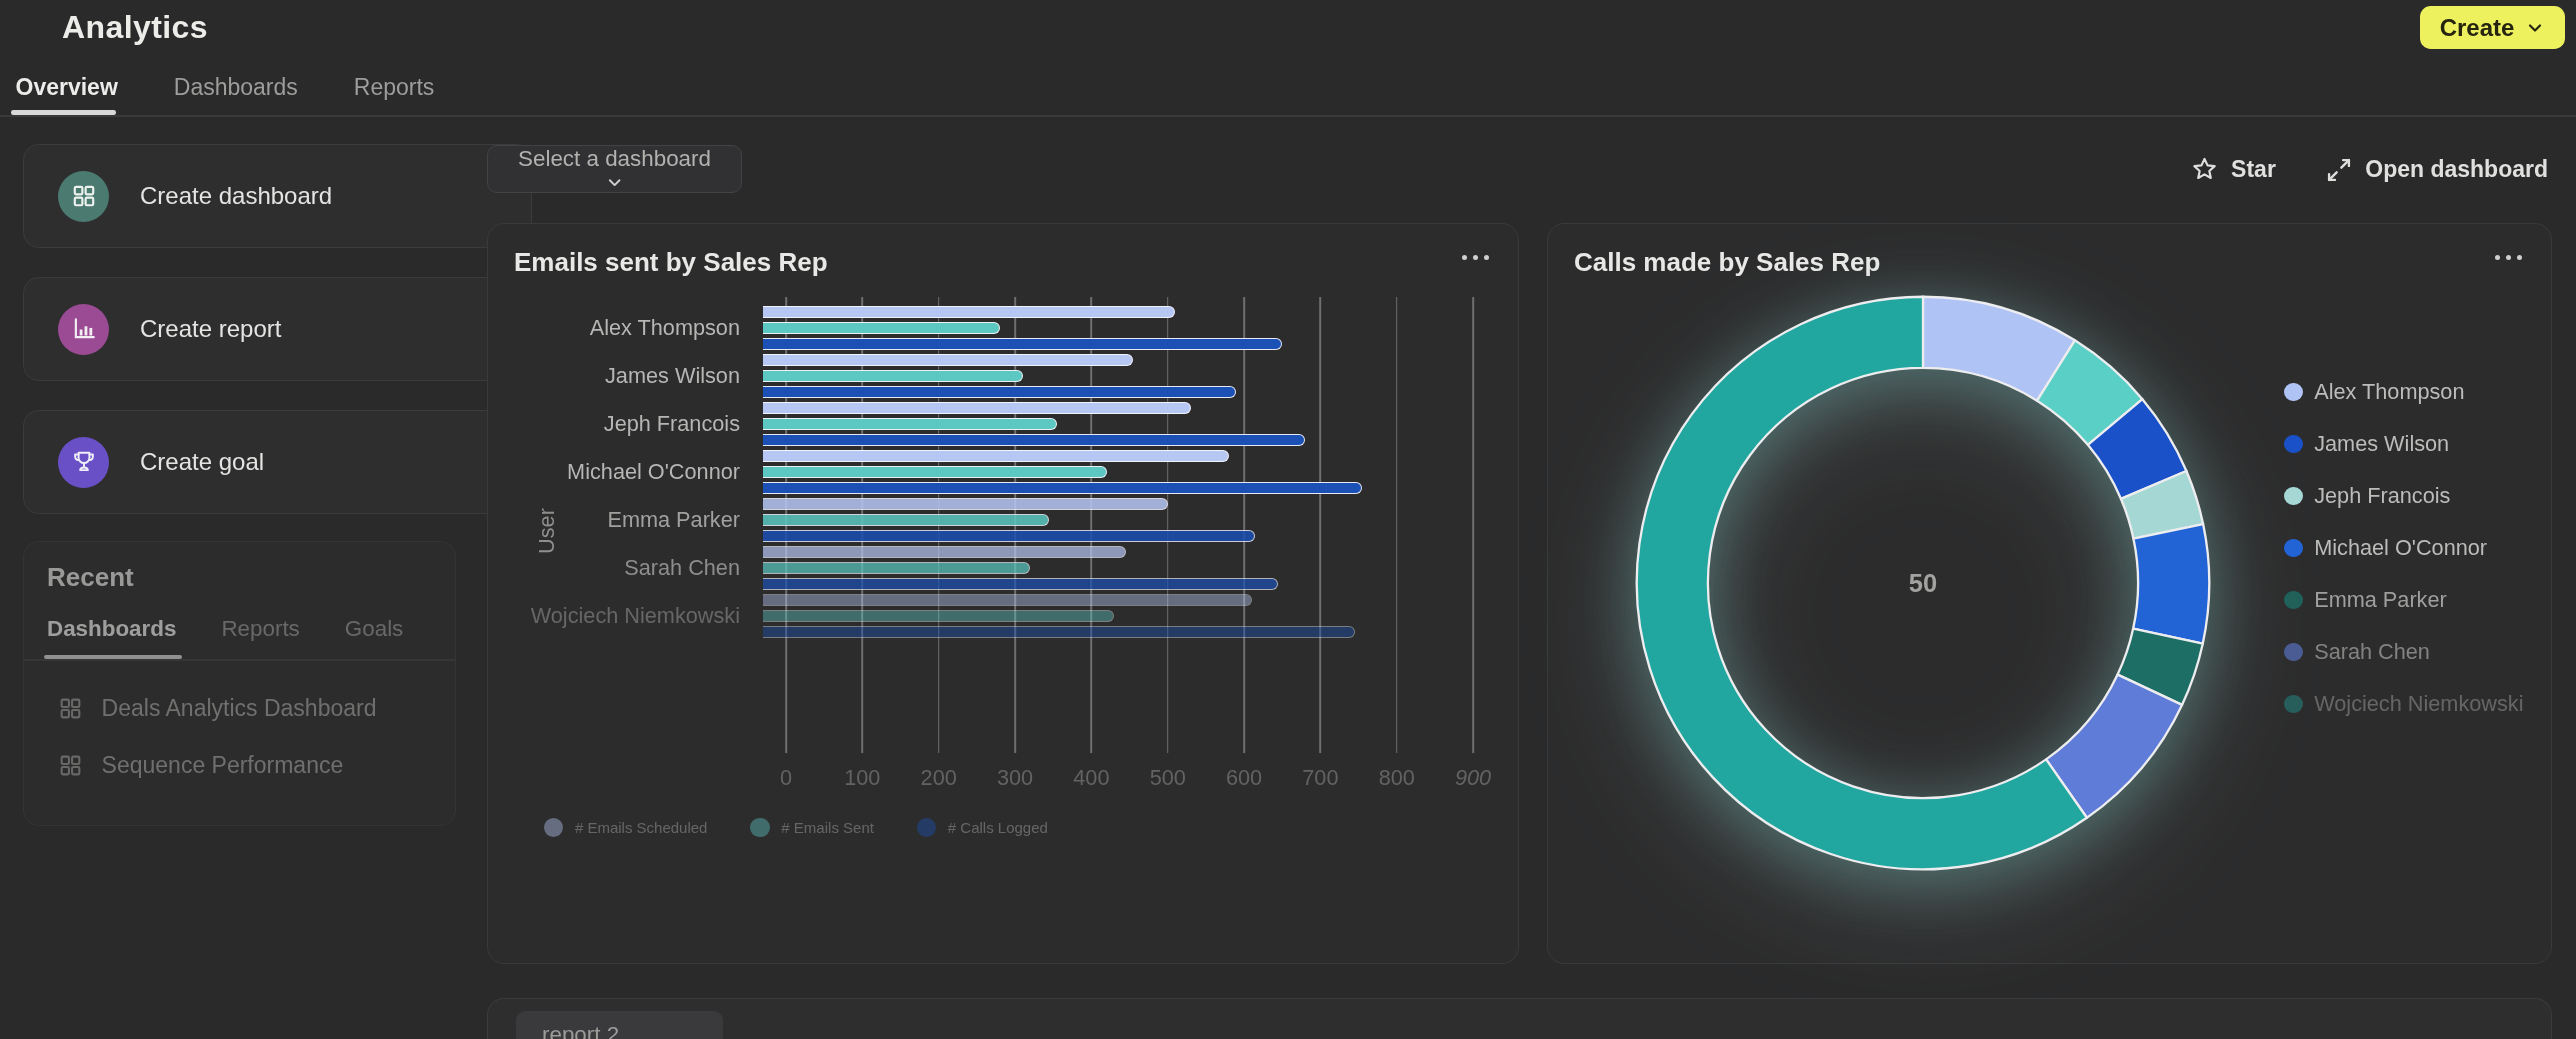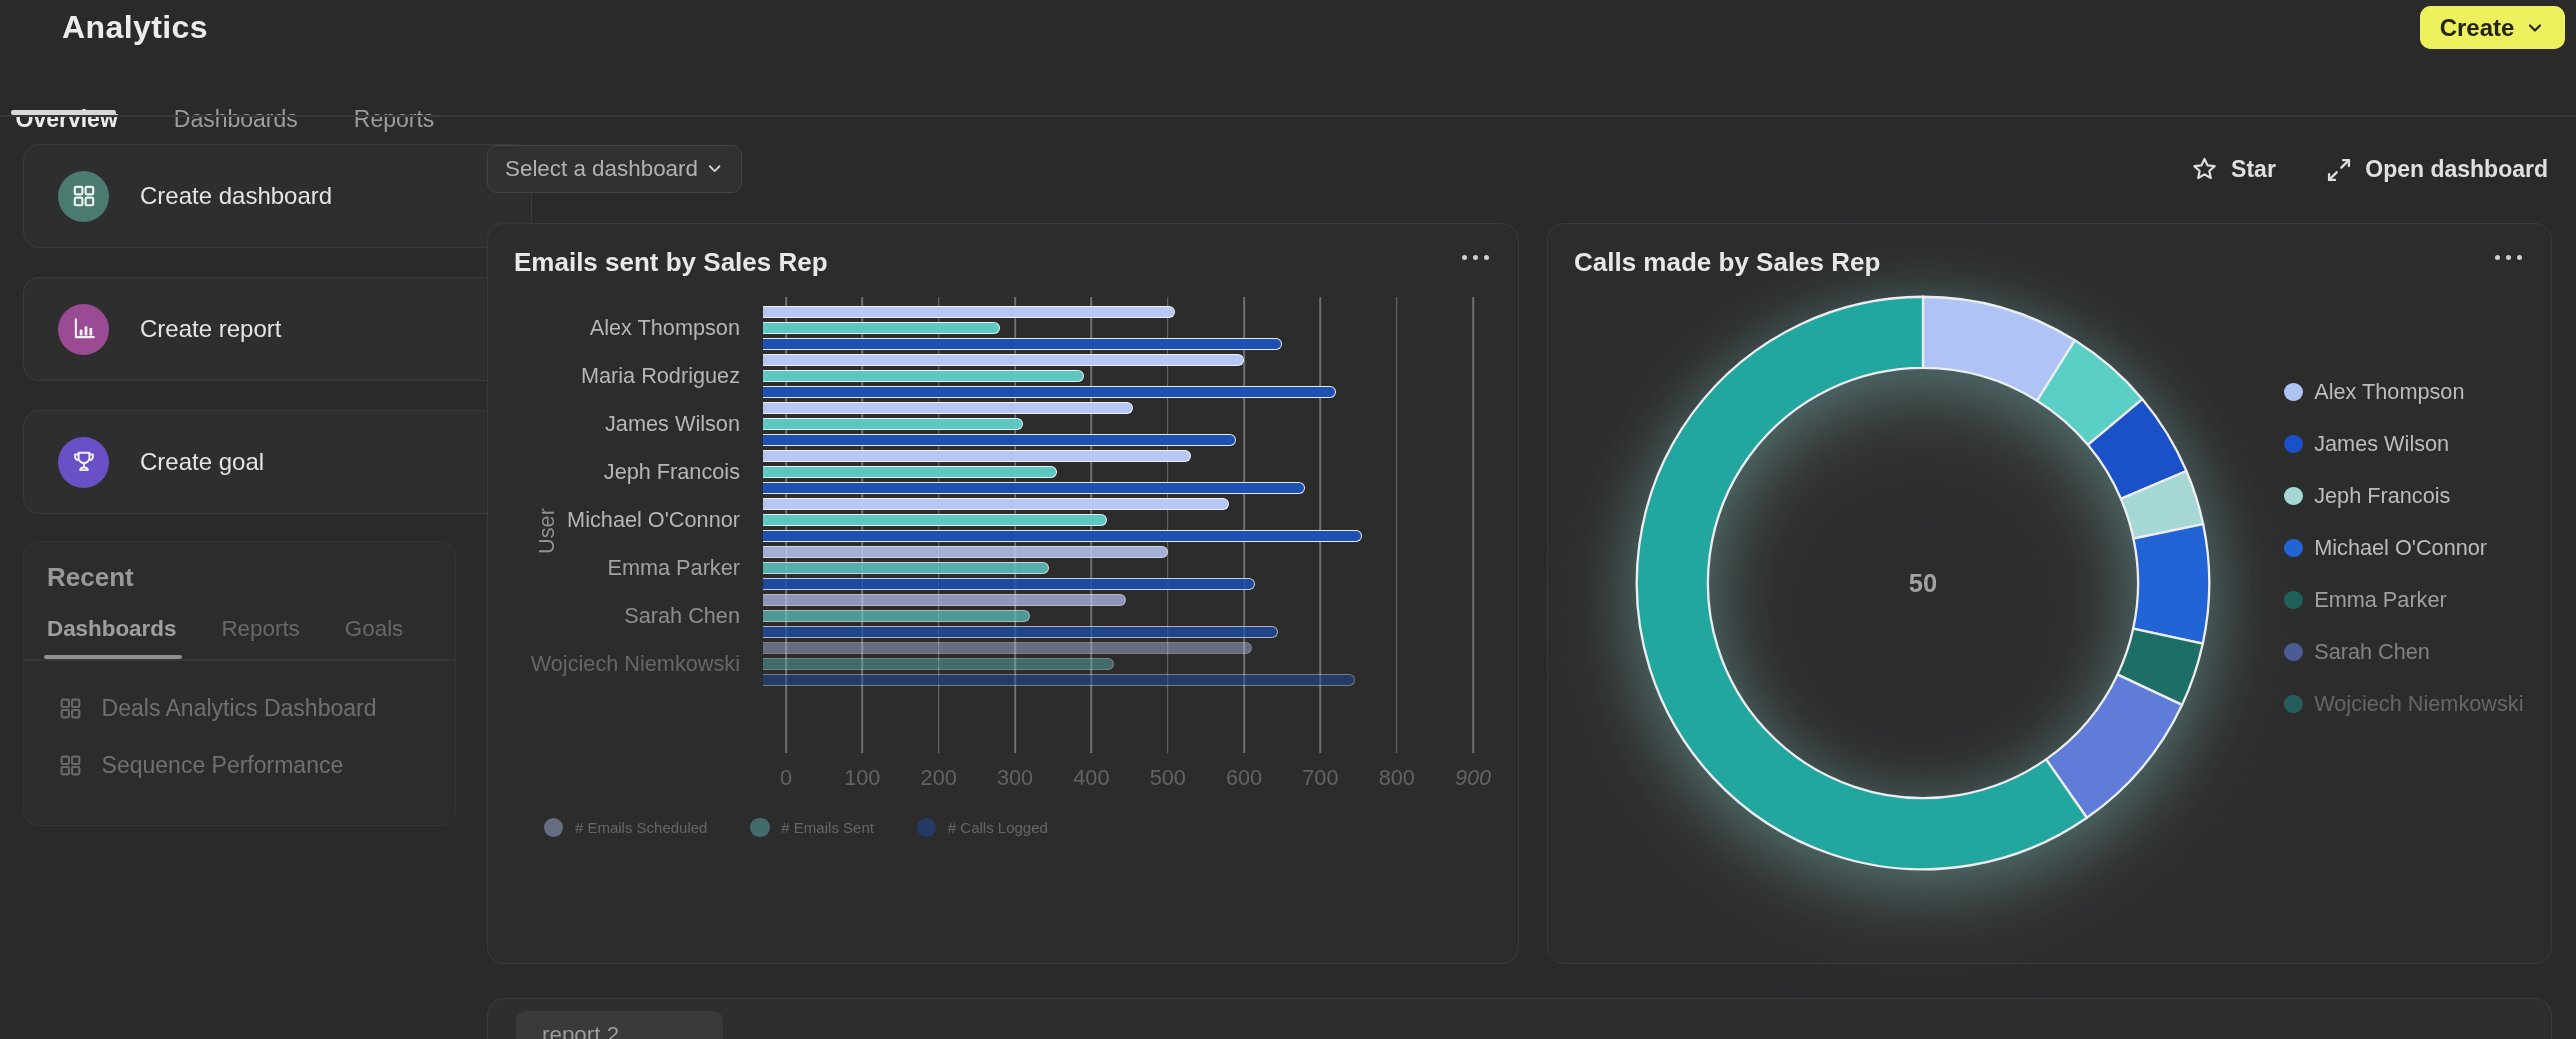--- a/index.html
+++ b/index.html
@@ -9,21 +9,21 @@
     font-family: "Liberation Sans", sans-serif;
     color: #e9e9e7;
     position: relative;
     overflow: hidden;
   }
   .abs { position: absolute; }
 
   
   .page-title { left: 26px; top: 9.3px; font-size: 32px; font-weight: 700; letter-spacing: 0.4px; color: #ecece9; margin-left: 36px; }
   .main-tabs { left: 15.5px; top: 74px; display: flex; gap: 56px; font-size: 23px; }
-  .main-tab { color: #9d9d9b; cursor: pointer; padding-bottom: 10.8px; margin-top: 32px; }
+  .main-tab { color: #9d9d9b; cursor: pointer; padding-bottom: 10.8px; }
   .main-tab.active { color: #ececea; font-weight: 700; }
   .tab-underline { left: 10.8px; top: 110px; width: 105px; height: 4.6px; background: #d8d8d6; border-radius: 2.3px; }
   .header-divider { left: 0; top: 115px; width: 2576px; height: 1.5px; background: #39393b; }
 
   .create-btn {
     right: 10.8px; top: 6.2px; height: 43px; padding: 0 20px;
     background: #edf15e; color: #24240f; border: none; border-radius: 10.8px;
     font-size: 24px; font-weight: 700; display: flex; align-items: center; gap: 10.8px;
     font-family: inherit; cursor: pointer;
   }
@@ -49,21 +49,21 @@
   .recent-underline { position: absolute; left: 20px; top: 113px; width: 138px; height: 3.9px; background: #cfcfcd; border-radius: 2.3px; }
   .recent-divider { position: absolute; left: 0; top: 117px; width: 100%; height: 1.5px; background: #3e3e40; }
   .recent-item { position: absolute; left: 34px; display: flex; align-items: center; gap: 18.6px; cursor: pointer; }
   .recent-item-label { font-size: 23px; color: #9a9a98; }
 
   
   .dash-select {
     left: 487px; top: 145px; width: 255px; height: 48px;
     background: #313133; border: 1.5px solid #434345; border-radius: 10px;
     display: flex; align-items: center; justify-content: space-between;
-    padding: 0 17px; cursor: pointer;
+    padding: 0 17px; cursor: pointer; flex-direction: column;
   }
   .dash-select-value { font-size: 22.4px; color: #b2b2b0; }
   .right-tools { right: 28px; top: 155px; display: flex; align-items: center; gap: 49px; }
   .tool-btn { display: flex; align-items: center; gap: 12.4px; cursor: pointer; }
   .tool-label { font-size: 23px; color: #e0e0de; font-weight: 600; }
 
   
   .chart-card {
     top: 223px; height: 741px;
     background: #2c2c2d; border: 1.5px solid #3a3a3c; border-radius: 17px;
@@ -258,28 +258,20 @@
   <div class="bar-rows" id="barRows">
       <div class="bar-row" style="opacity: 1;">
         <div class="bar-label">Alex Thompson</div>
         <div class="bar-track">
           <div class="bar" style="width: 58.0645%; background: rgb(183, 199, 244);"></div>
           <div class="bar" style="width: 33.3333%; background: rgb(92, 200, 193);"></div>
           <div class="bar" style="width: 73.1183%; background: rgb(27, 80, 180);"></div>
         </div>
       </div>
       <div class="bar-row" style="opacity: 1;">
-        <div class="bar-label">Maria Rodriguez</div>
-        <div class="bar-track">
-          <div class="bar" style="width: 67.7419%; background: rgb(183, 199, 244);"></div>
-          <div class="bar" style="width: 45.1613%; background: rgb(92, 200, 193);"></div>
-          <div class="bar" style="width: 80.6452%; background: rgb(27, 80, 180);"></div>
-        </div>
-      </div>
-      <div class="bar-row" style="opacity: 1;">
         <div class="bar-label">James Wilson</div>
         <div class="bar-track">
           <div class="bar" style="width: 52.1505%; background: rgb(183, 199, 244);"></div>
           <div class="bar" style="width: 36.5591%; background: rgb(92, 200, 193);"></div>
           <div class="bar" style="width: 66.6667%; background: rgb(27, 80, 180);"></div>
         </div>
       </div>
       <div class="bar-row" style="opacity: 1;">
         <div class="bar-label">Jeph Francois</div>
         <div class="bar-track">

